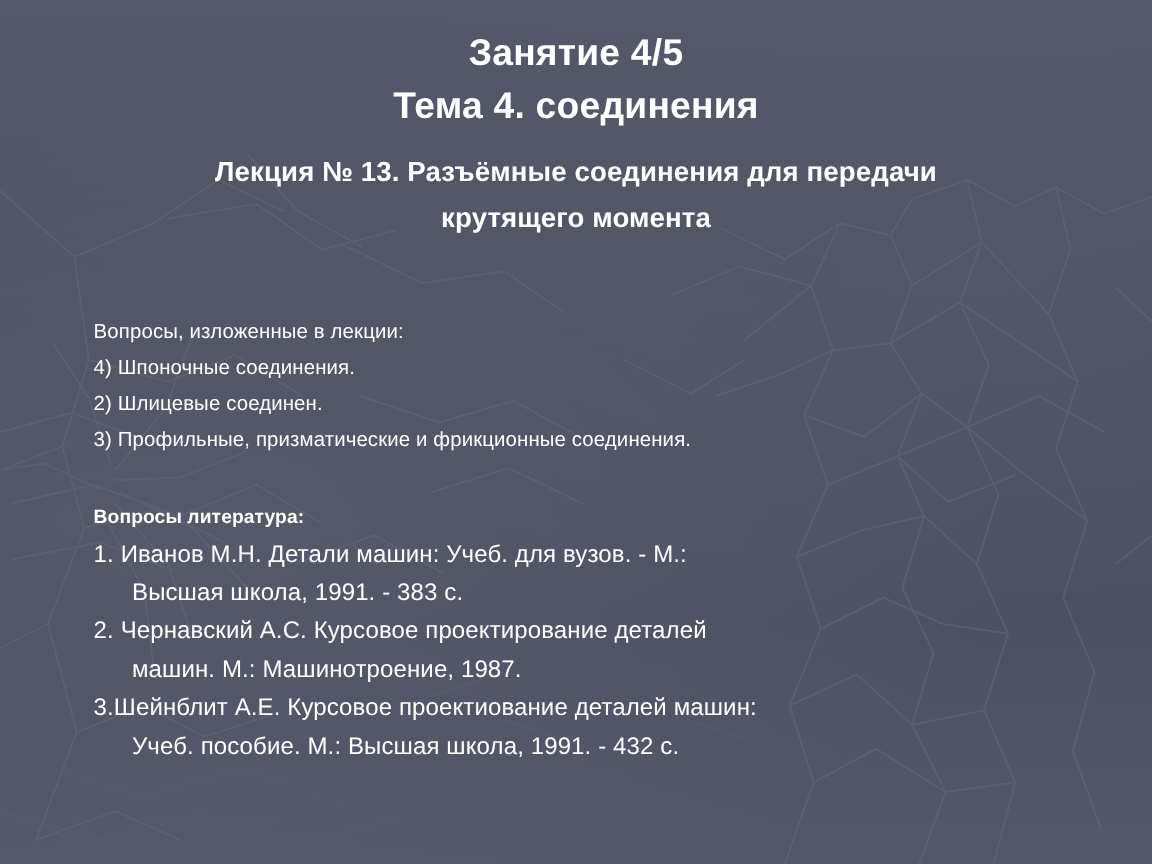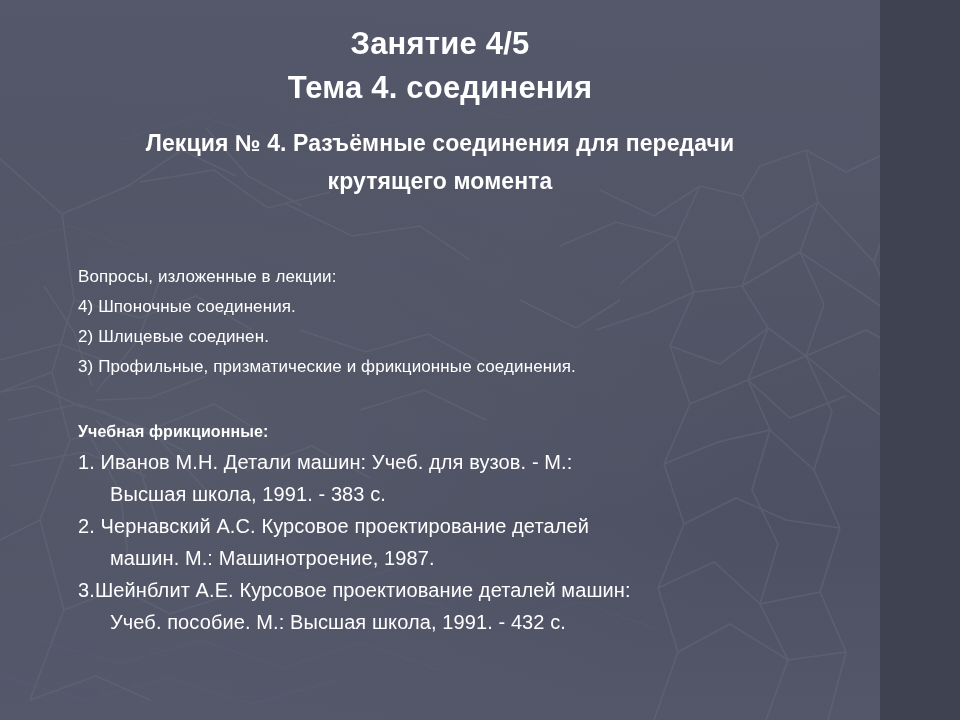--- a/index.html
+++ b/index.html
@@ -5,21 +5,21 @@
   html, body {
     margin: 0;
     padding: 0;
     background: #3f4250;
   }
   body {
     font-family: "Liberation Sans", "DejaVu Sans", sans-serif;
   }
   .slide {
     position: relative;
-    width: 880px;
+    width: 960px;
     height: 720px;
     overflow: hidden;
     background: #6d28d9;
     color: #ffffff;
     box-sizing: border-box;
   }
   
   .slide-bg-tone {
     position: absolute;
     inset: 0;
@@ -199,33 +199,33 @@
   </div>
 
   <div class="content">
 
     <div class="title-block">
       <div class="title-line">Занятие 4/5</div>
       <div class="title-line">Тема 4. соединения</div>
     </div>
 
     <div class="subtitle-block">
-      <div class="subtitle-line">Лекция № 4. Разъёмные соединения для передачи</div>
+      <div class="subtitle-line">Лекция № 13. Разъёмные соединения для передачи</div>
       <div class="subtitle-line">крутящего момента</div>
     </div>
 
     <div class="questions-block">
       <div class="questions-heading">Вопросы, изложенные в лекции:</div>
       <div class="question-item">4) Шпоночные соединения.</div>
       <div class="question-item">2) Шлицевые соединен.</div>
       <div class="question-item">3) Профильные, призматические и фрикционные соединения.</div>
     </div>
 
     <div class="literature-block">
-      <div class="literature-heading">Учебная фрикционные:</div>
+      <div class="literature-heading">Вопросы литература:</div>
 
       <div class="reference">
         <span class="ref-first">1. Иванов М.Н. Детали машин: Учеб. для вузов. - М.:</span>
         <span class="ref-cont">Высшая школа, 1991. - 383 с.</span>
       </div>
 
       <div class="reference">
         <span class="ref-first">2. Чернавский А.С. Курсовое проектирование деталей</span>
         <span class="ref-cont">машин. М.: Машинотроение, 1987.</span>
       </div>

